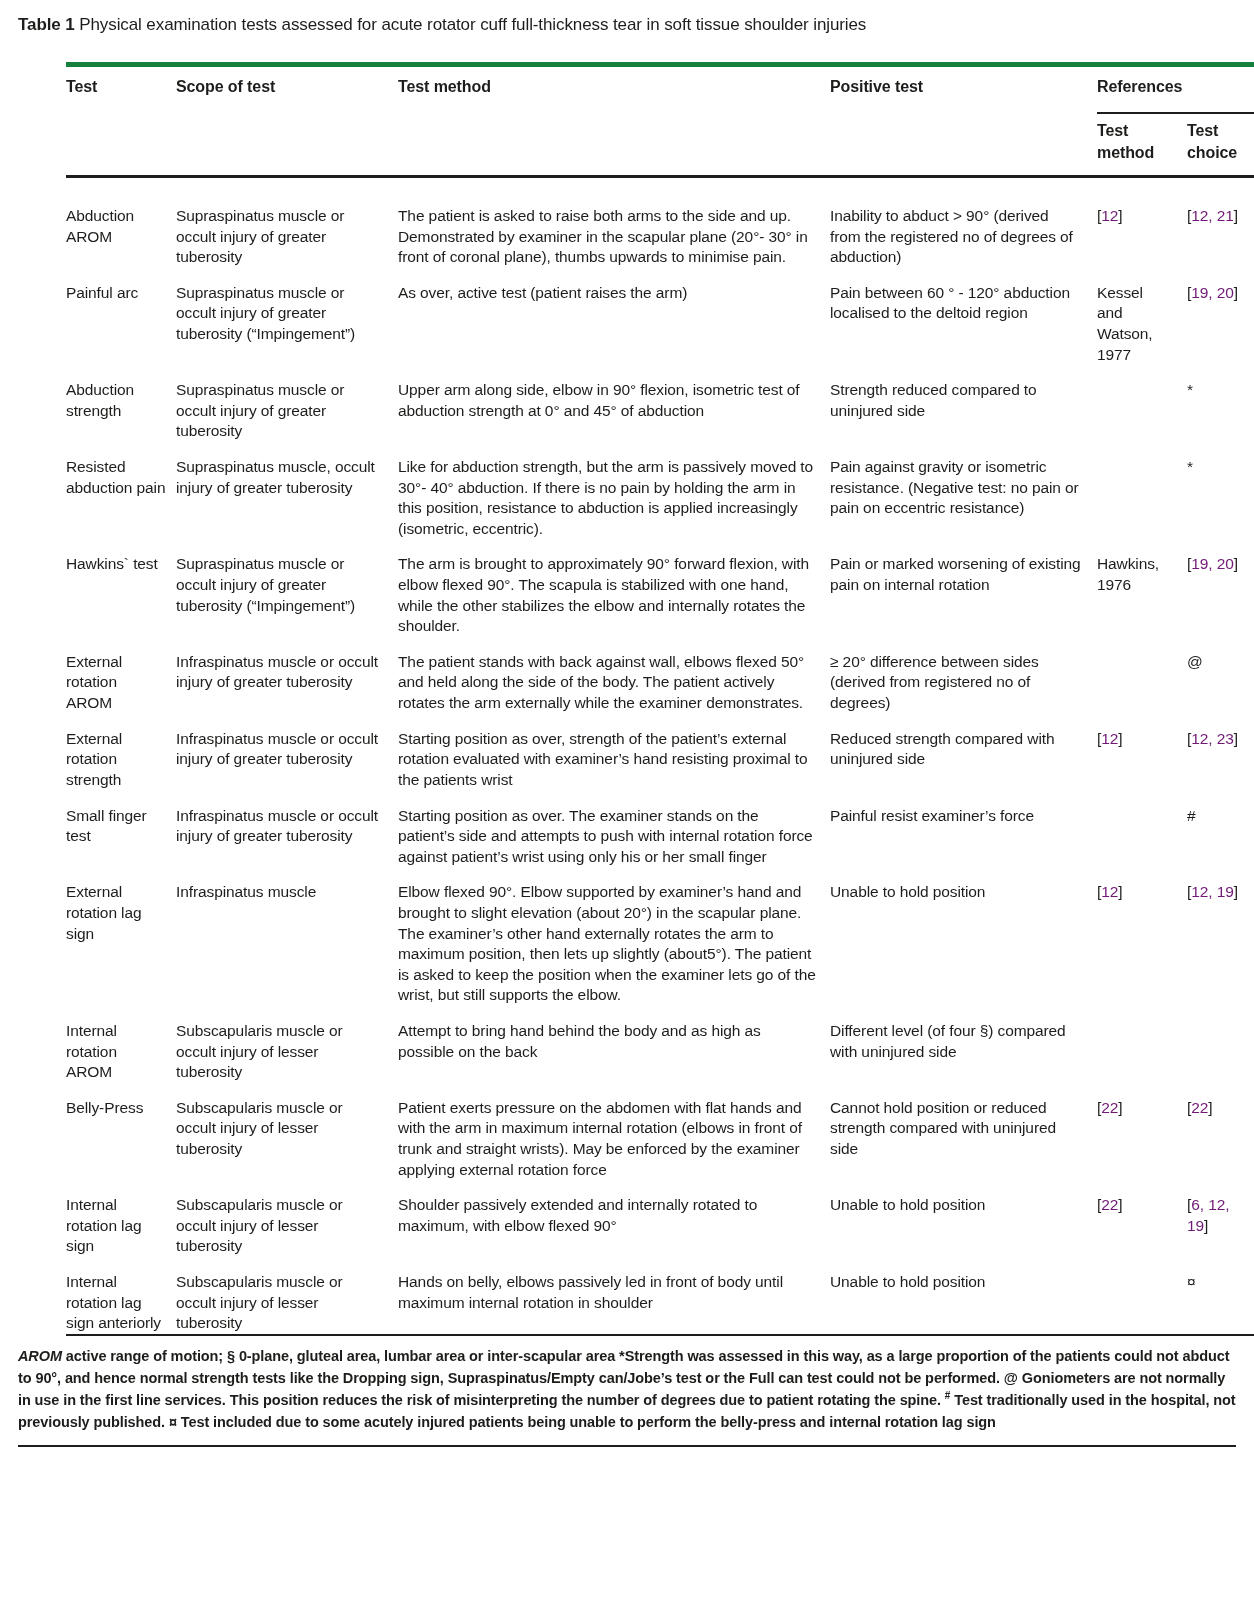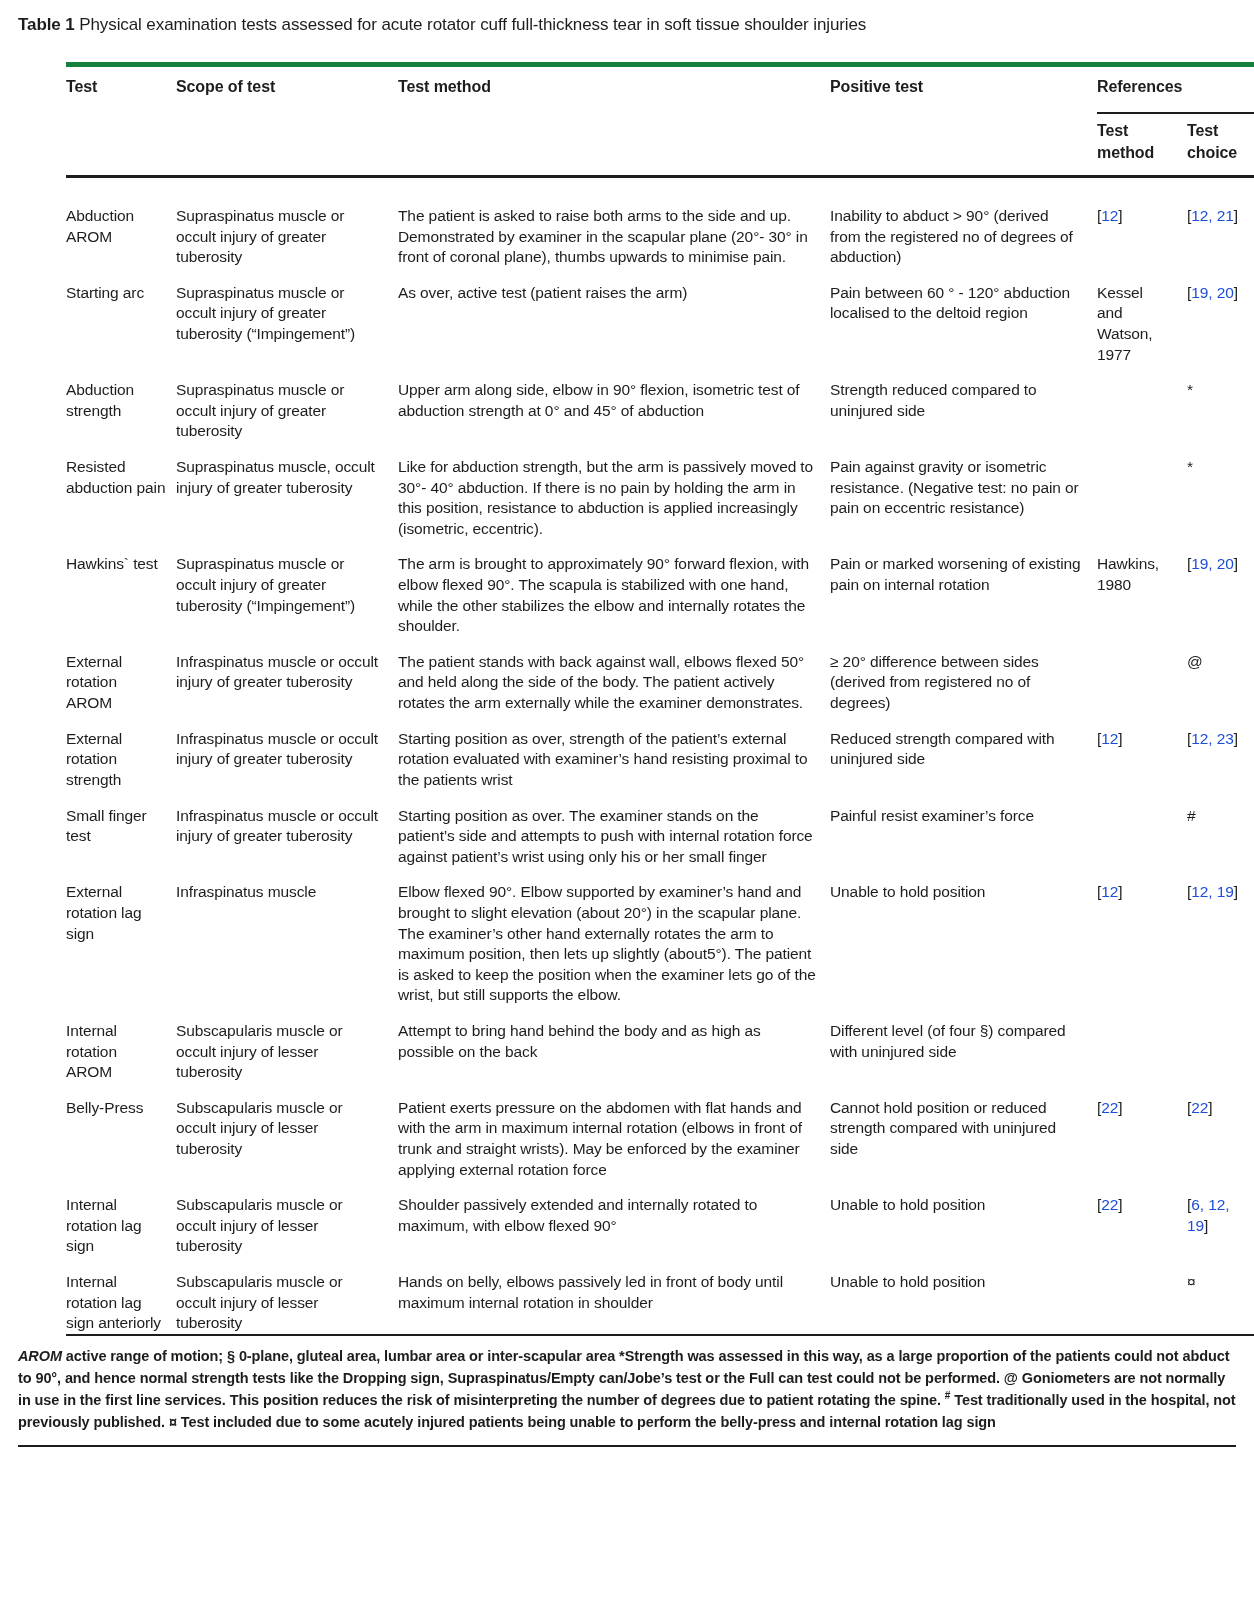--- a/index.html
+++ b/index.html
@@ -55,21 +55,21 @@
   tbody td { padding-top: 15px; }
   tbody tr:first-child td {
     border-top: 3px solid #1d1d1b;
     padding-top: 28px;
   }
   tbody tr:last-child td { }
   td.col-test      { padding-right: 10px; }
   td.col-refmethod, th.col-refmethod { padding-right: 18px; }
   td.col-refchoice, th.col-refchoice { padding-right: 36px; }
   .cite {
-    color: #1d4ed8;
+    color: #701a75;
     cursor: pointer;
   }
   .bracket { color: #1d1d1b; }
   .footnote {
     margin: 0 18px;
     padding: 9px 0 12px 0;
     font-weight: bold;
     font-size: 14.5px;
     line-height: 1.52;
     letter-spacing: -0.1px;
@@ -115,21 +115,21 @@
     <tr>
       <td class="col-test">Abduction AROM</td>
       <td class="col-scope">Supraspinatus muscle or occult injury of greater tuberosity</td>
       <td class="col-method">The patient is asked to raise both arms to the side and up. Demonstrated by examiner in the scapular plane (20°- 30° in front of coronal plane), thumbs upwards to minimise pain.</td>
       <td class="col-positive">Inability to abduct &gt; 90° (derived from the registered no of degrees of abduction)</td>
       <td class="col-refmethod"><span class="bracket">[</span><span class="cite">12</span><span class="bracket">]</span></td>
       <td class="col-refchoice"><span class="bracket">[</span><span class="cite">12,</span> <span class="cite">21</span><span class="bracket">]</span></td>
     </tr>
 
     <tr>
-      <td class="col-test">Starting arc</td>
+      <td class="col-test">Painful arc</td>
       <td class="col-scope">Supraspinatus muscle or occult injury of greater tuberosity (“Impingement”)</td>
       <td class="col-method">As over, active test (patient raises the arm)</td>
       <td class="col-positive">Pain between 60 ° - 120° abduction localised to the deltoid region</td>
       <td class="col-refmethod">Kessel and Watson, 1977</td>
       <td class="col-refchoice"><span class="bracket">[</span><span class="cite">19,</span> <span class="cite">20</span><span class="bracket">]</span></td>
     </tr>
 
     <tr>
       <td class="col-test">Abduction strength</td>
       <td class="col-scope">Supraspinatus muscle or occult injury of greater tuberosity</td>
@@ -146,21 +146,21 @@
       <td class="col-positive">Pain against gravity or isometric resistance. (Negative test: no pain or pain on eccentric resistance)</td>
       <td class="col-refmethod"></td>
       <td class="col-refchoice">*</td>
     </tr>
 
     <tr>
       <td class="col-test">Hawkins` test</td>
       <td class="col-scope">Supraspinatus muscle or occult injury of greater tuberosity (“Impingement”)</td>
       <td class="col-method">The arm is brought to approximately 90° forward flexion, with elbow flexed 90°. The scapula is stabilized with one hand, while the other stabilizes the elbow and internally rotates the shoulder.</td>
       <td class="col-positive">Pain or marked worsening of existing pain on internal rotation</td>
-      <td class="col-refmethod">Hawkins, 1980</td>
+      <td class="col-refmethod">Hawkins, 1976</td>
       <td class="col-refchoice"><span class="bracket">[</span><span class="cite">19,</span> <span class="cite">20</span><span class="bracket">]</span></td>
     </tr>
 
     <tr>
       <td class="col-test">External rotation AROM</td>
       <td class="col-scope">Infraspinatus muscle or occult injury of greater tuberosity</td>
       <td class="col-method">The patient stands with back against wall, elbows flexed 50° and held along the side of the body. The patient actively rotates the arm externally while the examiner demonstrates.</td>
       <td class="col-positive">≥ 20° difference between sides (derived from registered no of degrees)</td>
       <td class="col-refmethod"></td>
       <td class="col-refchoice">@</td>

